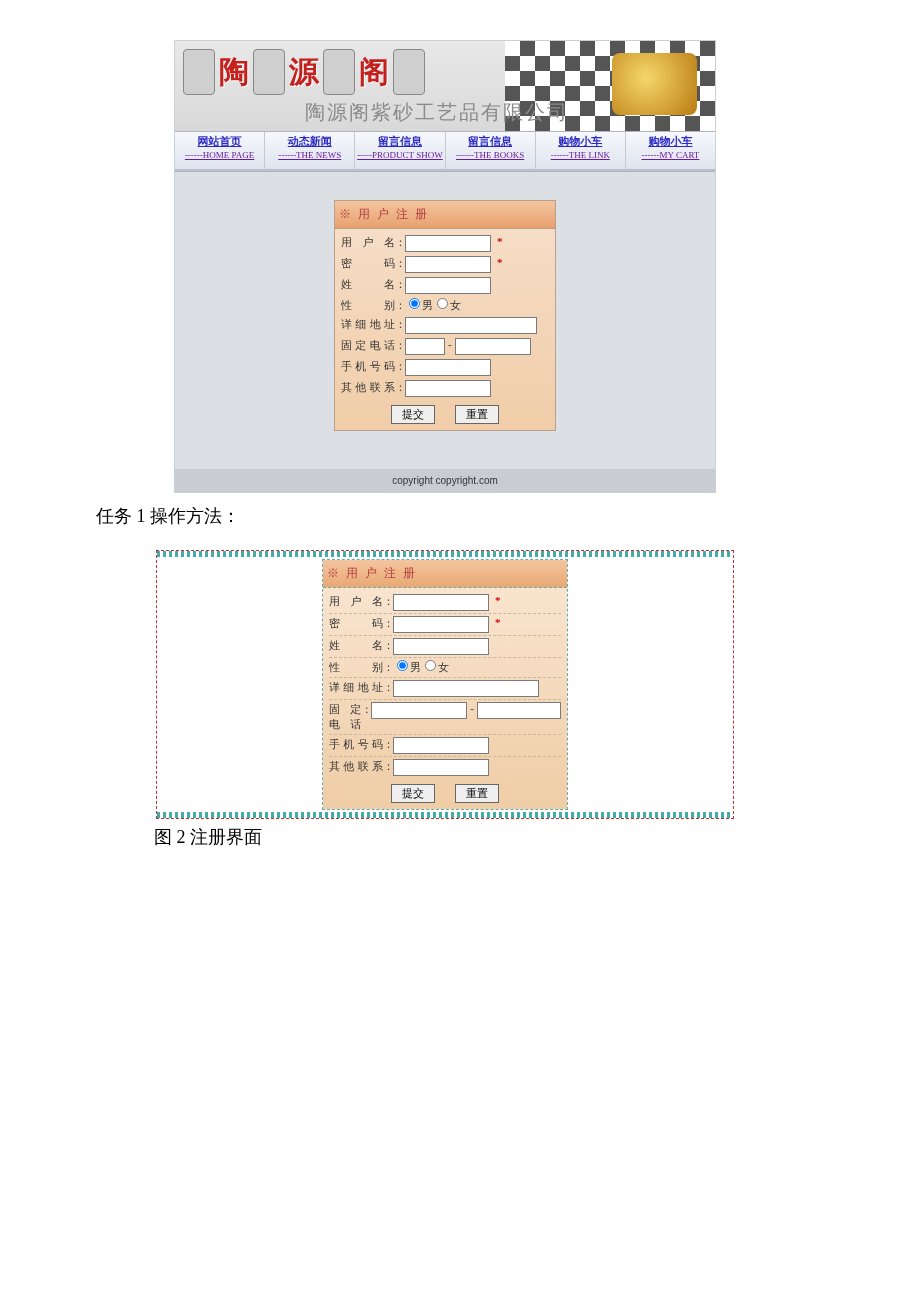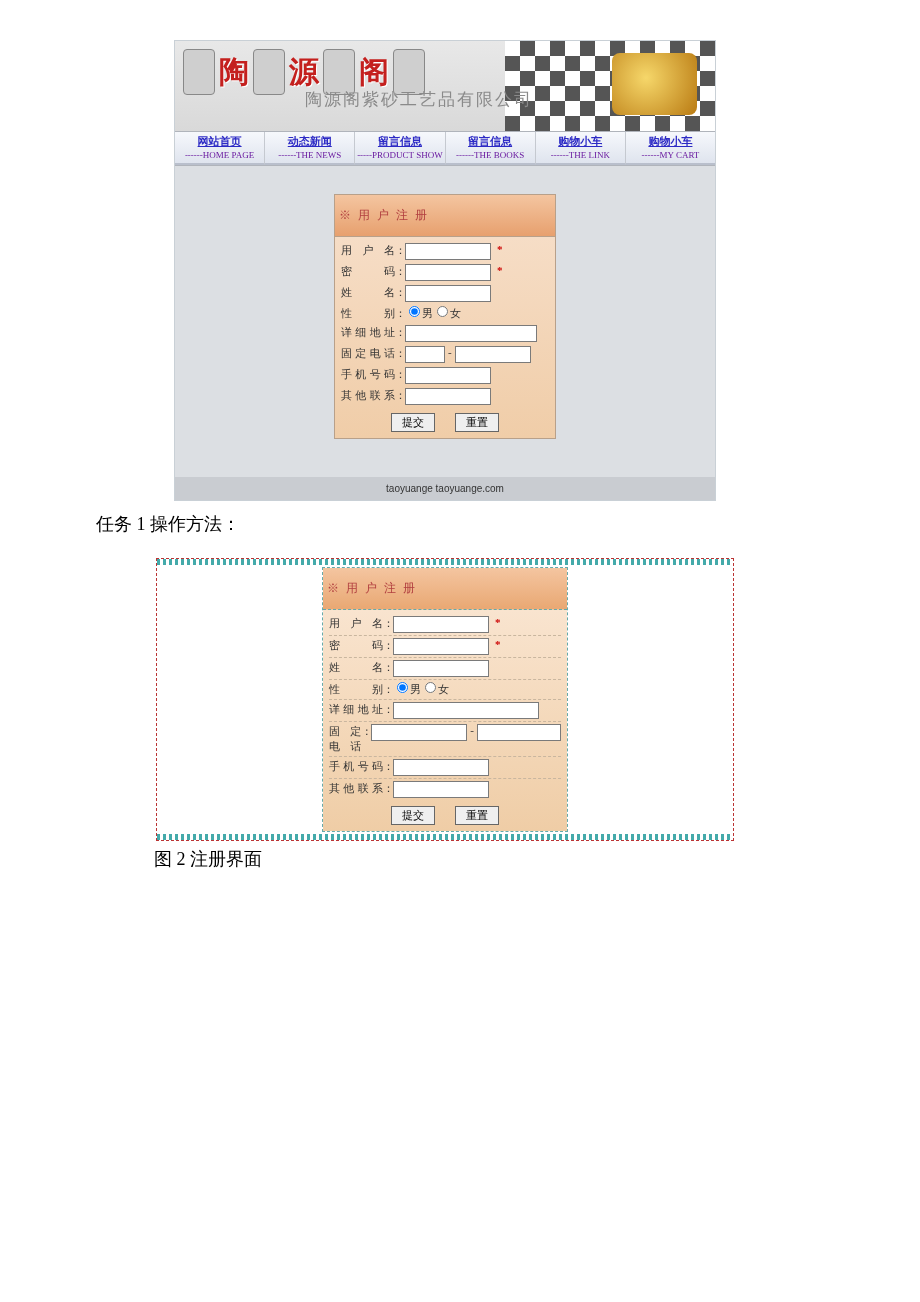--- a/index.html
+++ b/index.html
@@ -44,60 +44,60 @@
   .logo-ch {
     font-family: "KaiTi","STKaiti",serif;
     font-size: 30px; color: #c4201e; font-weight: bold;
     text-shadow: 1px 1px 0 #fff;
   }
   .logo-obj {
     width: 30px; height: 44px; background: #cfcfcf; border: 1px solid #888;
     border-radius: 4px;
   }
   .subtitle {
-    position: absolute; left: 130px; bottom: 20px;
-    font-size: 17px; color: #8a8a8a; letter-spacing: 2px;
+    position: absolute; left: 130px; bottom: 5px;
+    font-size: 20px; color: #8a8a8a; letter-spacing: 2px;
   }
 
   .nav {
     display: flex;
     background: #eef1f6;
     border-top: 1px solid #b0b4bb;
     border-bottom: 1px solid #b0b4bb;
   }
   .nav-btn {
     flex: 1;
     text-align: center;
-    padding: 2px 0 3px 0;
+    padding: 2px 0 9px 0;
     border-right: 1px solid #c5c9d0;
     border-bottom: 2px solid #b9bfcc;
     background: linear-gradient(#f6f8fc, #dfe4ee);
     font-size: 11px;
     cursor: pointer;
   }
   .nav-btn:last-child { border-right: none; }
   .nav-title { color: #2c2ac5; font-family: "KaiTi",serif; font-weight: bold; text-decoration: underline; }
-  .nav-sub { color: #6a1aa0; font-size: 9px; margin-top: 1px; }
+  .nav-sub { color: #6a1aa0; font-size: 9px; margin-top: 1px; text-decoration: underline; }
 
   .site1-body {
     background: #dcdfe3; padding: 28px 0 38px 0;
   }
 
   
   .form-panel {
     width: 220px;
     margin: 0 auto;
     border: 1px solid #b8a08a;
   }
   .form-legend {
     background: linear-gradient(#f4c5a0, #e7a06e);
     color: #b24040;
     font-family: "KaiTi",serif;
     font-size: 12px;
-    padding: 12px 4px;
+    padding: 5px 4px;
     letter-spacing: 2px;
     border-bottom: 1px solid #b8a08a;
   }
   .form-body {
     background: linear-gradient(#f6ddc6, #f0cda8);
     padding: 4px 6px 6px 6px;
   }
   .frow {
     display: flex; align-items: flex-start;
     font-size: 11px; color: #333;
@@ -261,21 +261,21 @@
           <input class="ftxt" style="">
         </div>
         <div class="btnrow">
           <button class="fbtn">提交</button>
           <button class="fbtn">重置</button>
         </div>
       </div>
     </div>
   </div>
 
-  <div class="footer1">taoyuange taoyuange.com</div>
+  <div class="footer1">copyright copyright.com</div>
 </div>
 
 
 <div class="para">任务 1 操作方法：</div>
 
 <div class="site2">
   <div class="slice-band sb-top"></div>
 
   <div class="panel2 form-panel">
     <div class="form-legend">※ 用 户 注 册</div>

